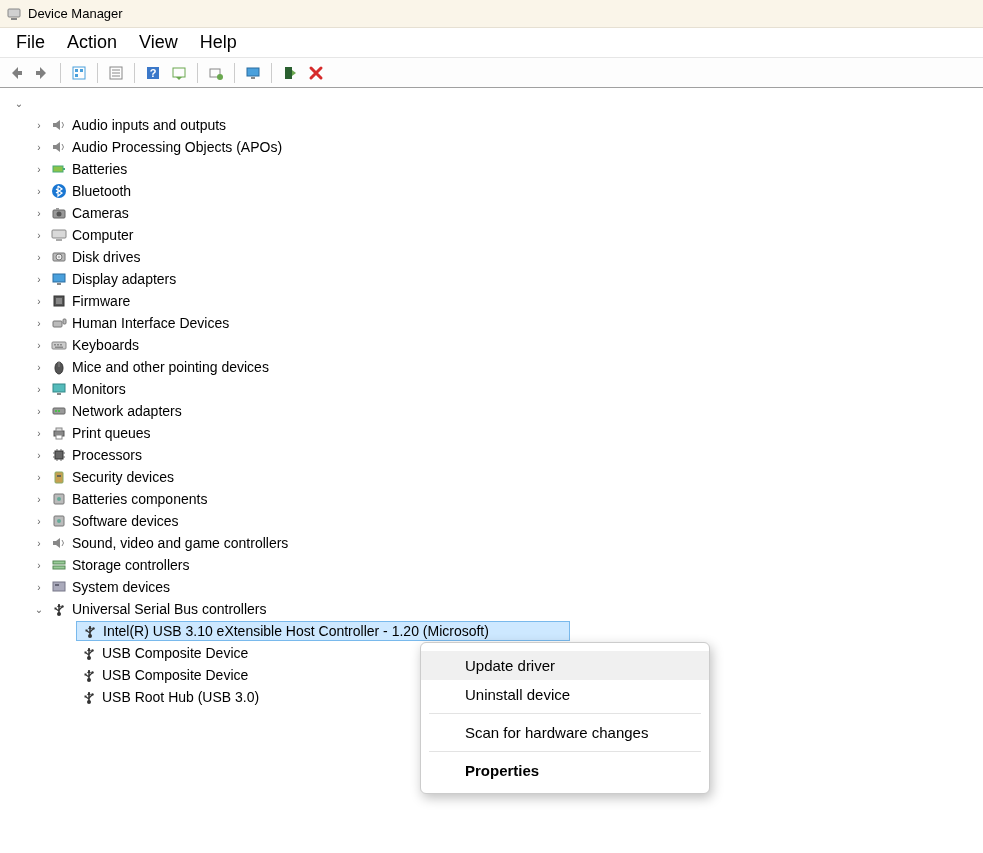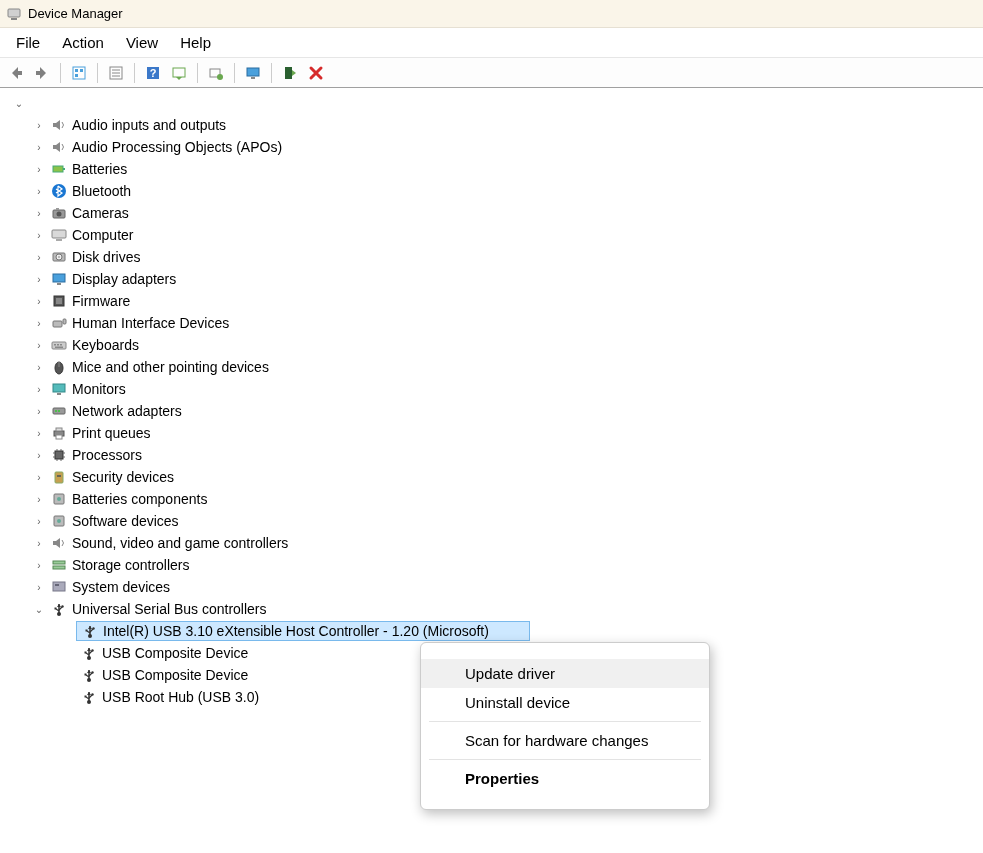--- a/index.html
+++ b/index.html
@@ -32,21 +32,21 @@
     height: 30px;
     display: flex;
     align-items: center;
     padding: 0 6px;
     gap: 2px;
     border-bottom: 1px solid #e6e6e6;
     background: #fff;
   }
   .menu-item {
     padding: 4px 10px;
-    font-size: 15px;
+    font-size: 18px;
     cursor: default;
   }
   .toolbar {
     height: 30px;
     display: flex;
     align-items: center;
     padding: 2px 4px;
     gap: 2px;
     border-bottom: 1px solid #a0a0a0;
     background: #fdfdfd;
@@ -85,37 +85,37 @@
     display: flex; align-items: center; justify-content: center;
     margin: 0 4px 0 2px;
   }
   .node .label { cursor: default; }
   .node.level0 { padding-left: 12px; }
   .node.level1 { padding-left: 32px; }
   .node.level2 { padding-left: 62px; }
   .node.selected .label-wrap {
     background: #cde8ff;
     border: 1px solid #79b9ec;
-    padding-right: 40px;
+    padding-right: 80px;
   }
   .label-wrap {
     display: flex;
     align-items: center;
     height: 20px;
     padding: 0 2px;
   }
   .context-menu {
     position: absolute;
     top: 642px;
     left: 420px;
     width: 290px;
     background: #fff;
     border: 1px solid #ccc;
     box-shadow: 2px 4px 12px rgba(0,0,0,0.25);
-    padding: 16px 0;
+    padding: 8px 0;
     font-size: 15px;
     border-radius: 6px;
   }
   .ctx-item {
     padding: 6px 18px 6px 44px;
     cursor: default;
   }
   .ctx-item.hover { background: #f0f0f0; }
   .ctx-sep {
     height: 1px;

